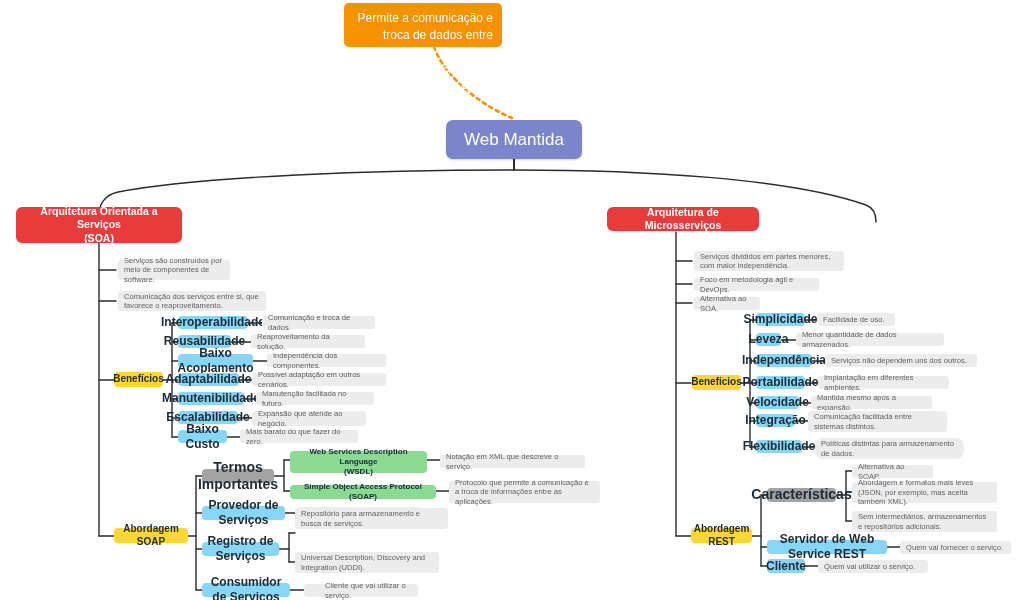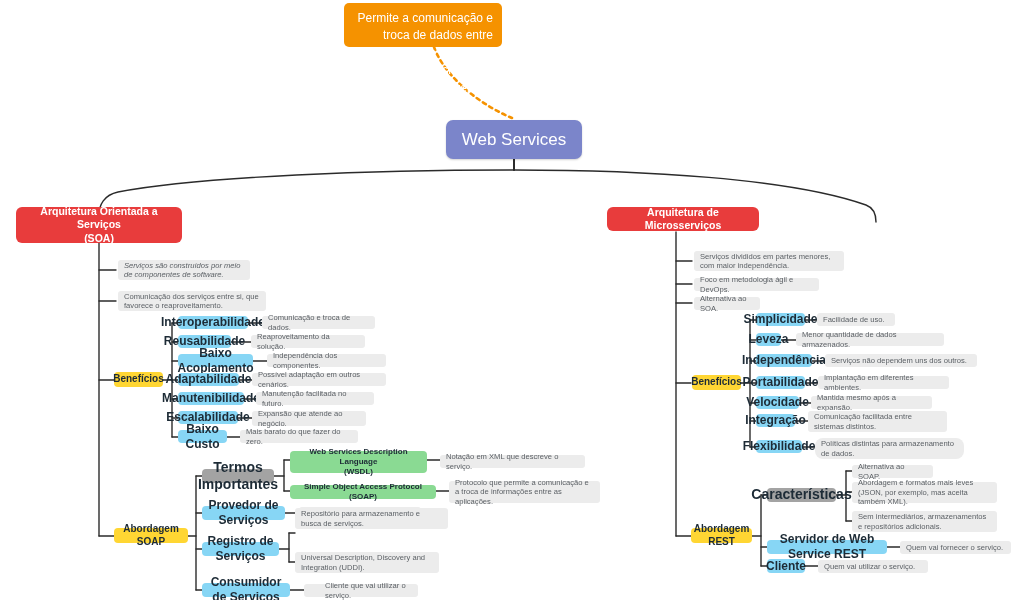--- a/index.html
+++ b/index.html
@@ -197,26 +197,26 @@
 
       <path d="M887,547 L900,547"></path>
       <path d="M805,566 L818,566"></path>
     </g>
 
     <path d="M434,47 C 442,70 470,100 512,118" fill="none" stroke="#f59200" stroke-width="2.6" stroke-dasharray="3.5 4" stroke-linecap="round"></path>
   </svg>
 
   <div class="node n-orange" style="left:344px;top:3px;width:158px;height:44px;">Permite a comunicação e troca de dados entre aplicações que trabalham com tecnologias diferentes.</div>
 
-  <div class="node n-root" style="left:446px;top:120px;width:136px;height:39px;">Web Services</div>
+  <div class="node n-root" style="left:446px;top:120px;width:136px;height:39px;">Web Mantida</div>
 
   <div class="node n-red" style="left:16px;top:207px;width:166px;height:36px;">Arquitetura Orientada a Serviços
 (SOA)</div>
 
-  <div class="node n-grey" style="left:118px;top:260px;width:132px;height:20px;font-style:italic;">Serviços são construídos por meio de componentes de software.</div>
+  <div class="node n-grey" style="left:118px;top:260px;width:112px;height:20px;">Serviços são construídos por meio de componentes de software.</div>
   <div class="node n-grey" style="left:118px;top:291px;width:148px;height:20px;">Comunicação dos serviços entre si, que favorece o reaproveitamento.</div>
 
   <div class="node n-yellow" style="left:114px;top:372px;width:49px;height:15px;">Benefícios</div>
 
   <div class="node n-blue" style="left:178px;top:316px;width:70px;height:13px;">Interoperabilidade</div>
   <div class="node n-grey" style="left:262px;top:316px;width:113px;height:13px;">Comunicação e troca de dados.</div>
 
   <div class="node n-blue" style="left:178px;top:335px;width:53px;height:13px;">Reusabilidade</div>
   <div class="node n-grey" style="left:251px;top:335px;width:114px;height:13px;">Reaproveitamento da solução.</div>
 

